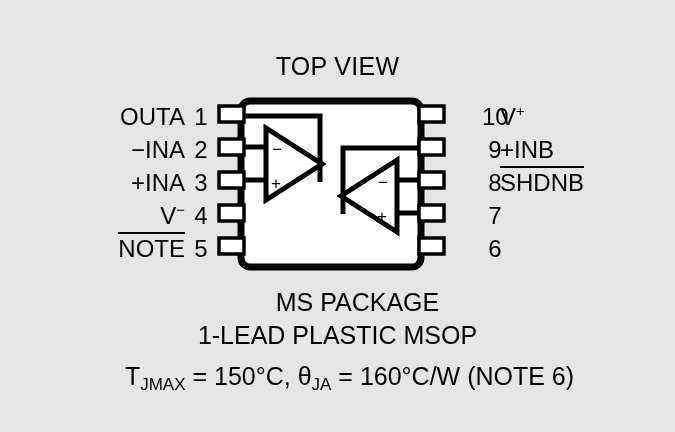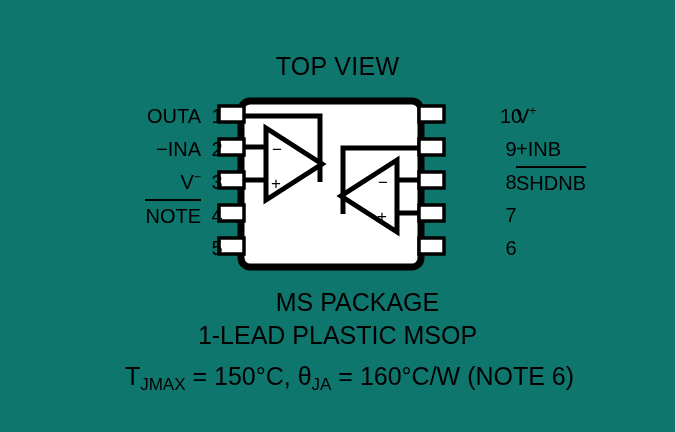--- a/index.html
+++ b/index.html
@@ -4,21 +4,21 @@
 <style>
   html, body {
     margin: 0;
     padding: 0;
     background: #ffffff;
   }
   #root {
     position: relative;
     width: 675px;
     height: 432px;
-    background: #0f766e;
+    background: #e5e5e5;
     font-family: "Liberation Sans", sans-serif;
     color: #000000;
     overflow: hidden;
   }
 
   
   #title {
     position: absolute;
     left: 0;
     top: 52px;
@@ -33,23 +33,22 @@
     position: absolute;
     left: 0;
     top: 0;
     width: 675px;
     height: 432px;
   }
 
   
   .pin-col {
     position: absolute;
-    font-size: 20px;
+    font-size: 24px;
     line-height: 33px;
-    margin-left: 16px;
   }
   #left-names {
     left: 0px;
     top: 100px;
     width: 185px;
     text-align: right;
   }
   #left-nums {
     left: 188px;
     top: 100px;
@@ -145,20 +144,21 @@
       <path d="M 419 213 L 395 213"></path>
     </g>
     <polygon points="397,160 397,232 341,196" fill="#ffffff" stroke="#000000" stroke-width="5" stroke-linejoin="miter"></polygon>
     <text x="378" y="188" font-family="Liberation Sans, sans-serif" font-size="17" fill="#000000">−</text>
     <text x="377" y="222" font-family="Liberation Sans, sans-serif" font-size="17" fill="#000000">+</text>
   </svg>
 
   <div class="pin-col" id="left-names">
     <span class="pin-row"><span>OUTA</span></span>
     <span class="pin-row"><span>−INA</span></span>
+    <span class="pin-row"><span>+INA</span></span>
     <span class="pin-row"><span>V</span><sup class="sgn">−</sup></span>
     <span class="pin-row"><span class="ovl">NOTE</span></span>
   </div>
 
   <div class="pin-col" id="left-nums">
     <span class="pin-row">1</span>
     <span class="pin-row">2</span>
     <span class="pin-row">3</span>
     <span class="pin-row">4</span>
     <span class="pin-row">5</span>

